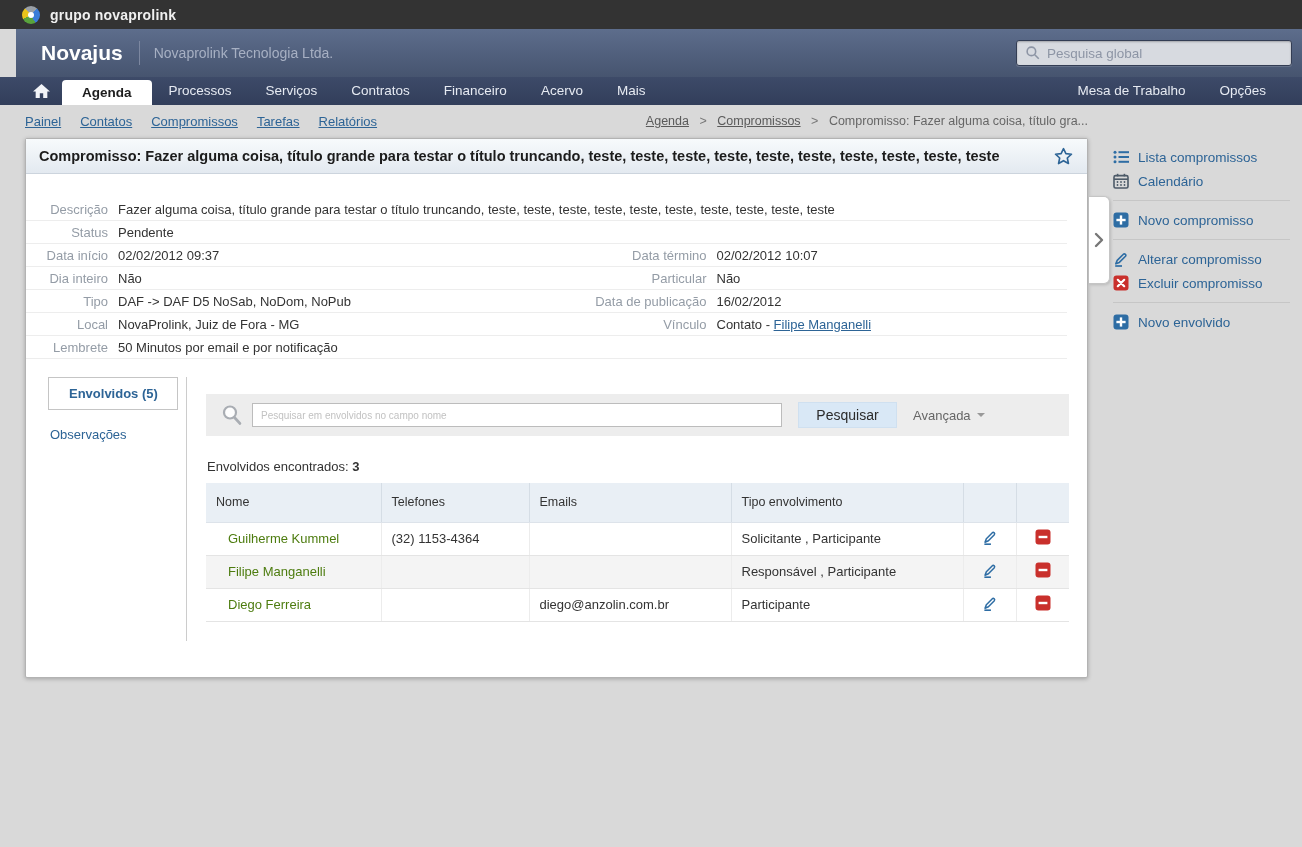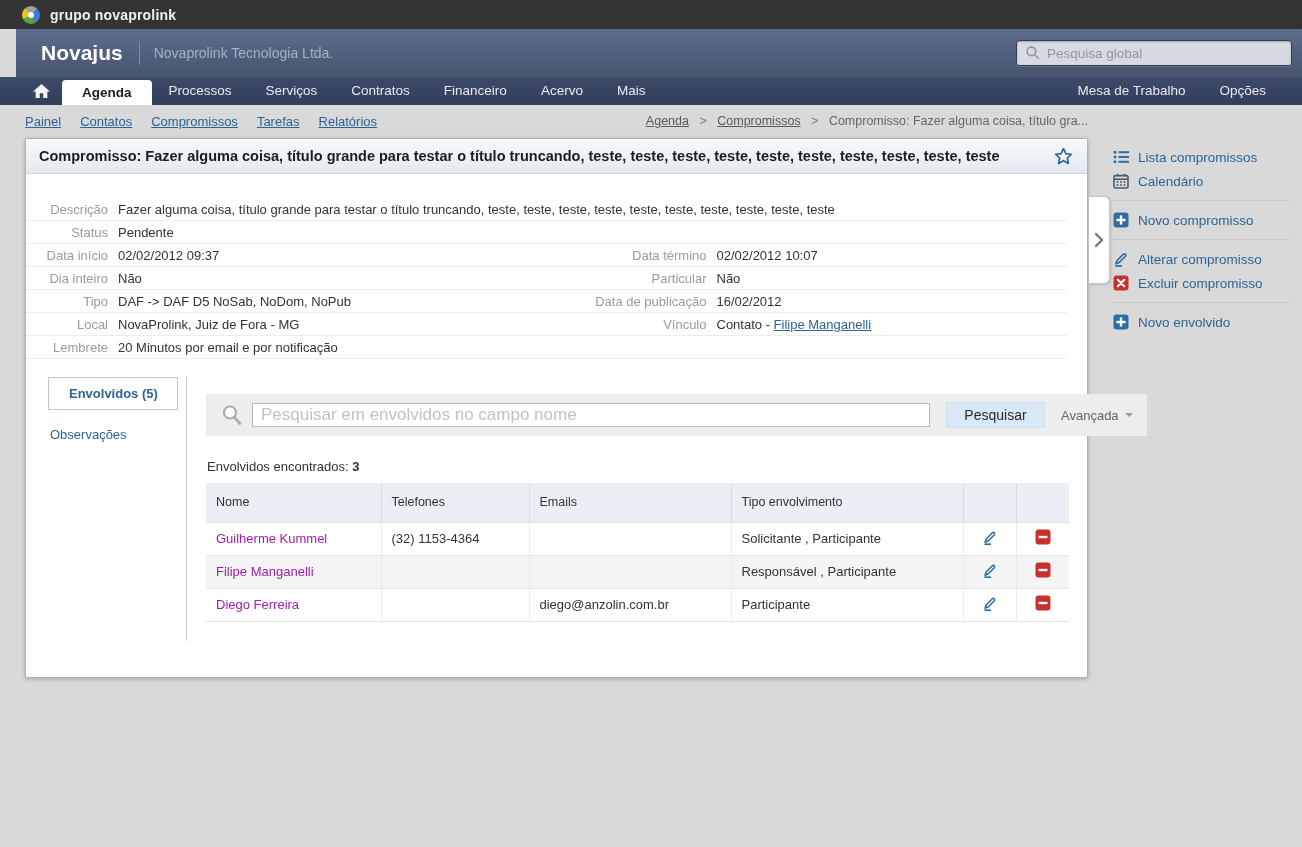--- a/index.html
+++ b/index.html
@@ -69,38 +69,38 @@
 
   
   .bottom { display:flex; margin-top:18px; }
   .tabcol { width:161px; border-right:1px solid #cccccc; min-height:264px; flex-shrink:0; }
   .vtab-active { margin-left:22px; width:130px; border:1px solid #c5c5c5; background:#fff;
     color:#2d6496; font-weight:bold; font-size:13px; padding:8px 0 8px 20px; cursor:pointer; }
   .vtab { margin:17px 0 0 24px; color:#2d6496; font-size:13px; cursor:pointer; }
   .tabcontent { flex:1; padding:17px 20px 0 19px; }
 
   .searchblock { background:#ededed; height:42px; display:flex; align-items:center; padding:0 14px; }
-  .searchblock input { width:678px; height:24px; border:1px solid #bcbcbc; background:#fff; margin-left:8px;
-    font-size:17px; padding:0 8px; color:#333; outline:none; font-family:inherit; }
+  .searchblock input { width:530px; height:24px; border:1px solid #bcbcbc; background:#fff; margin-left:8px;
+    font-size:10px; padding:0 8px; color:#333; outline:none; font-family:inherit; }
   .searchblock input::placeholder { color:#c2c2c2; }
   .btn-pesquisar { margin-left:16px; width:99px; height:26px; background:#d9e8f6; border:1px solid #cfe0f0;
     font-size:14px; color:#2b2b2b; cursor:pointer; font-family:inherit; }
   .avancada { margin-left:16px; color:#666; font-size:13px; cursor:pointer; display:flex; align-items:center; }
   .av-arrow { display:inline-block; width:0; height:0; border:4px solid transparent; border-top-color:#999; margin:4px 0 0 6px; }
 
   .results { margin:23px 0 9px 1px; font-size:13px; color:#333; }
   .results b { font-weight:bold; }
 
   table.env { border-collapse:collapse; width:863px; table-layout:fixed; }
   table.env th { background:#e9eff5; font-weight:normal; text-align:left; font-size:12.5px; color:#333;
     padding:4px 10px; border-right:1px solid #d5dde5; border-bottom:1px solid #dde3ea; height:39px; }
   table.env th:last-child, table.env td:last-child { border-right:none; }
   table.env td { padding:0 10px; font-size:13px; color:#333; border-right:1px solid #ececec; border-bottom:1px solid #e4e4e4; height:33px; }
   table.env tr.alt td { background:#f4f4f4; }
-  table.env td.name a { color:#a21caf; cursor:pointer; text-decoration:none; }
+  table.env td.name a { color:#4d7c0f; cursor:pointer; text-decoration:none;margin-left:12px; }
   table.env td.icon-cell { text-align:center; cursor:pointer; }
 
   
   .handle { position:absolute; left:1089px; top:196px; width:21px; height:88px; background:#fff;
     border:1px solid #c5c5c5; border-left:none; border-radius:0 6px 6px 0; box-shadow:1px 1px 3px rgba(0,0,0,.15);
     display:flex; align-items:center; justify-content:center; cursor:pointer; }
 
   
   .sidebar { position:absolute; left:1113px; top:145px; width:177px; }
   .side-item { display:flex; align-items:center; gap:9px; padding:4px 0; color:#2d6496; font-size:13.5px; cursor:pointer; }
@@ -220,21 +220,21 @@
         <span class="dlabel">Local</span>
         <span class="dvalue">NovaProlink, Juiz de Fora - MG</span>
       </span>
       <span class="dhalf">
         <span class="dlabel2">Vínculo</span>
         <span class="dvalue"><span>Contato - </span><a>Filipe Manganelli</a></span>
       </span>
     </div>
     <div class="drow">
       <span class="dlabel">Lembrete</span>
-      <span class="dvalue">20 Minutos por email e por notificação</span>
+      <span class="dvalue">50 Minutos por email e por notificação</span>
     </div>
   </div>
 
   <div class="bottom">
     <div class="tabcol">
       <div class="vtab-active">Envolvidos (5)</div>
       <div class="vtab">Observações</div>
     </div>
     <div class="tabcontent">
 

